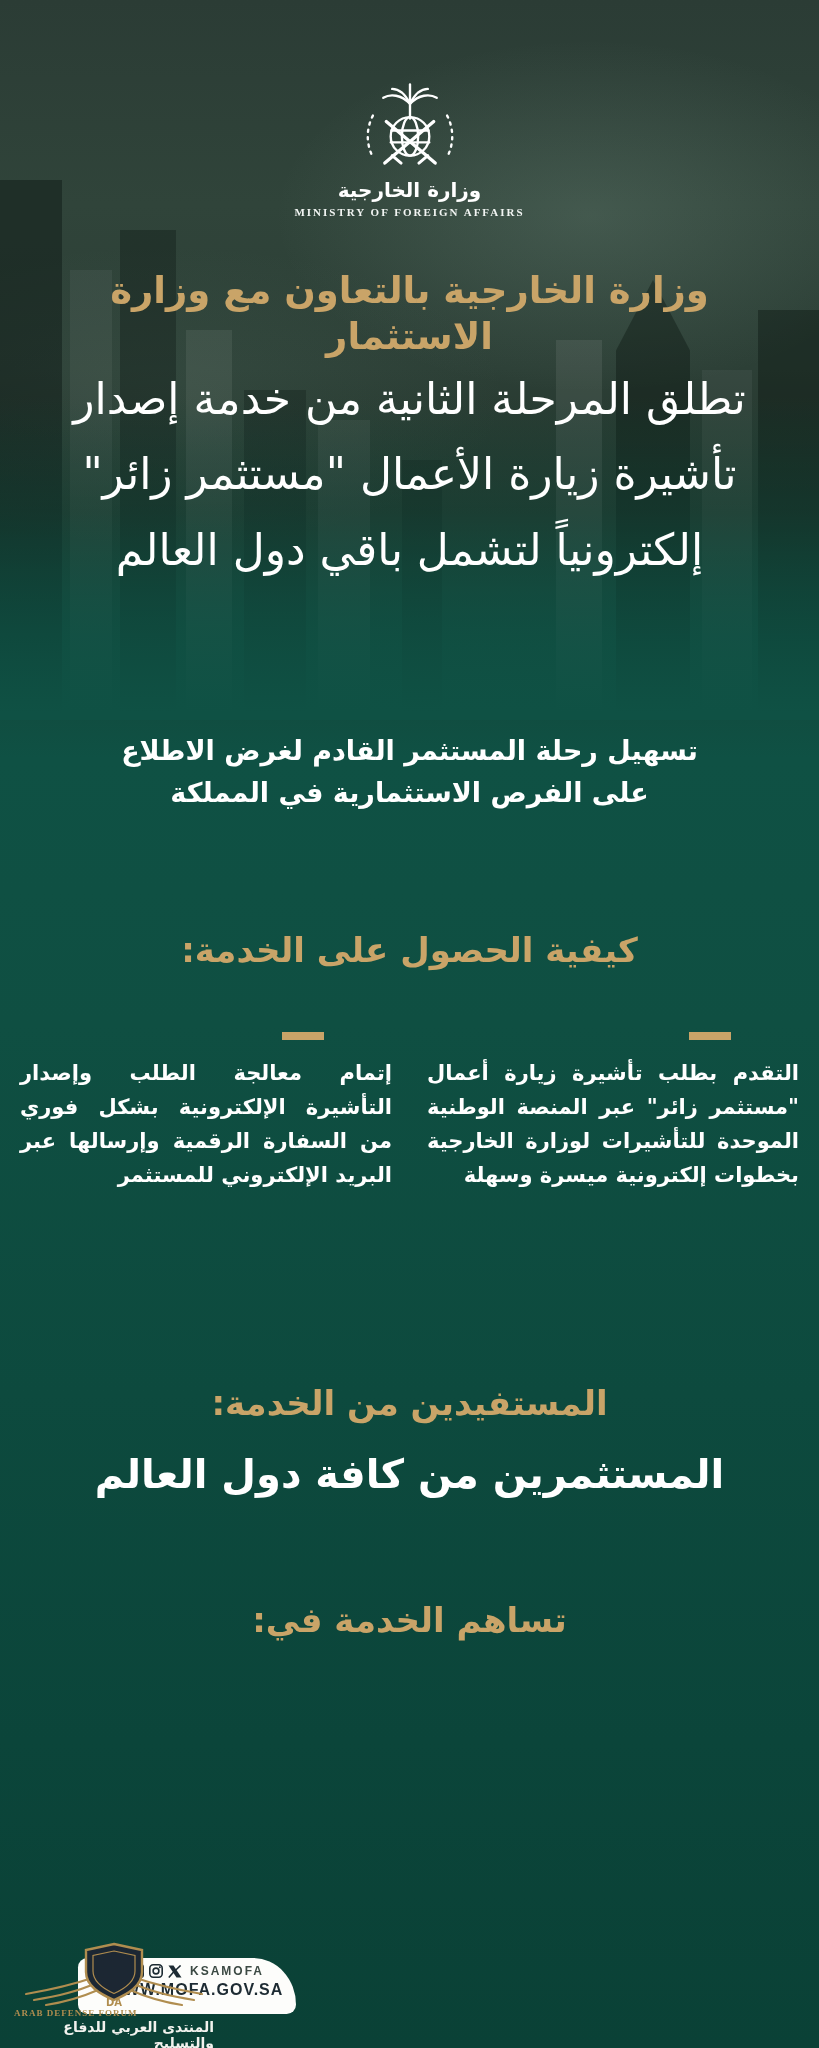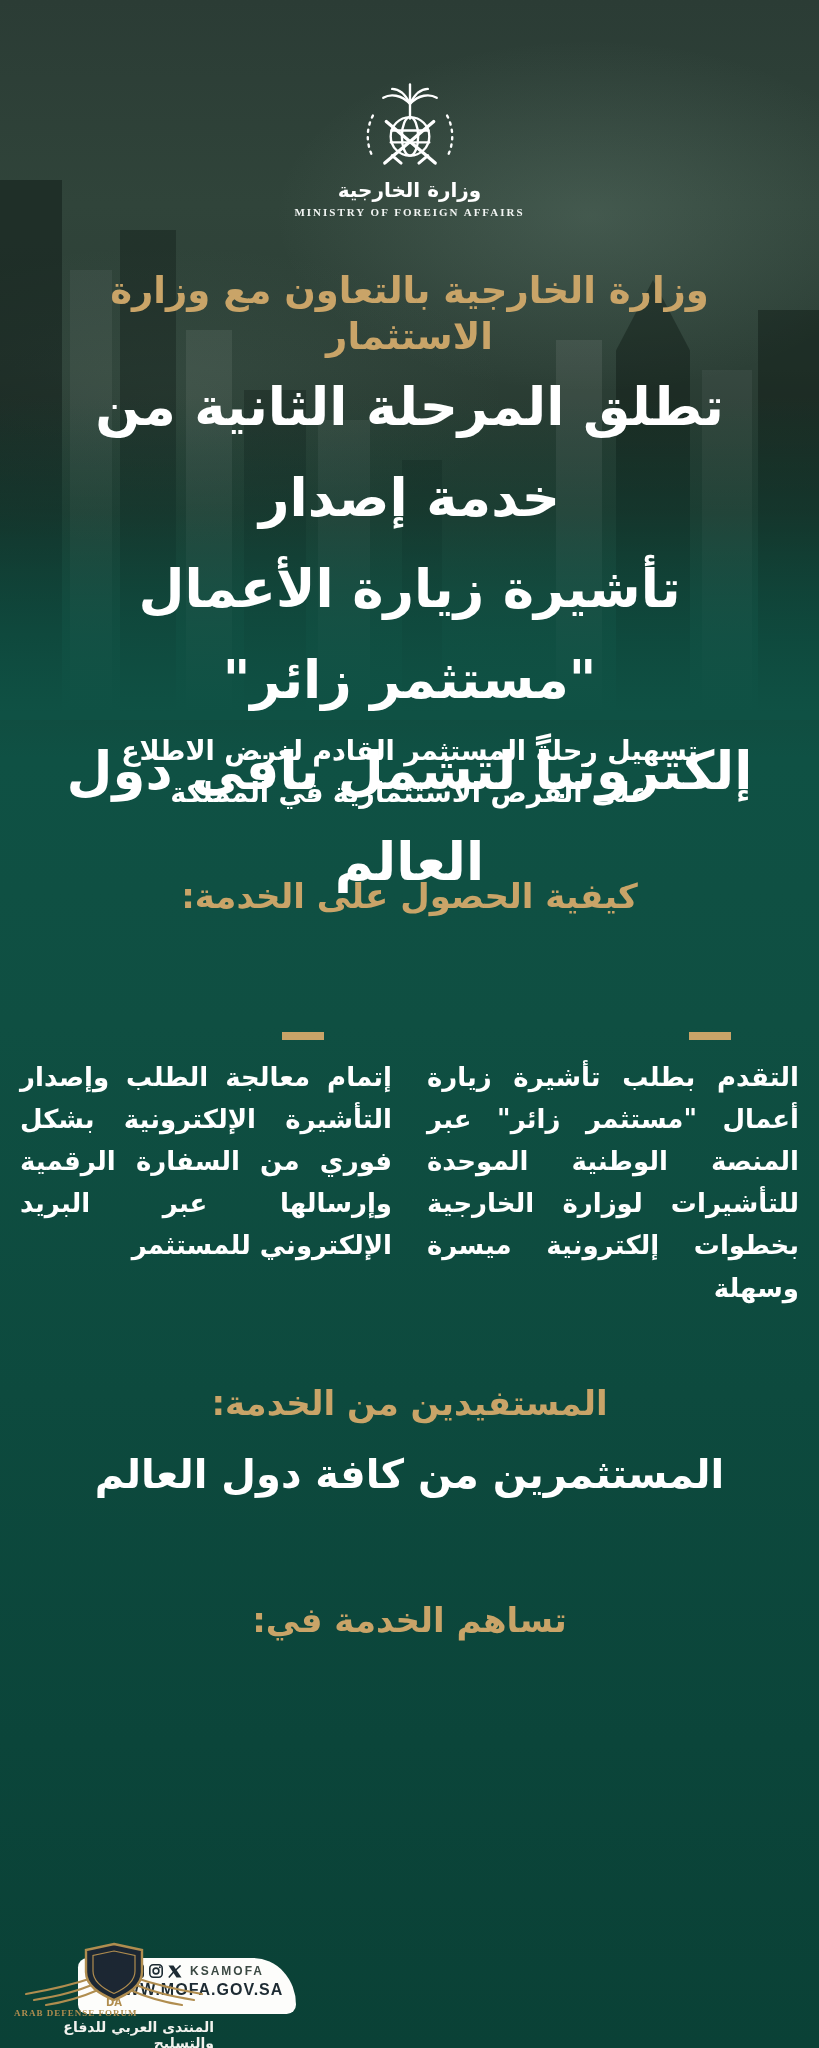--- a/index.html
+++ b/index.html
@@ -34,33 +34,33 @@
   .emblem-svg { width:150px; height:92px; }
   .calligraphy { font-size:20px; font-weight:bold; color:#fff; letter-spacing:1px; margin-top:2px;
                  font-family:"DejaVu Sans", sans-serif; }
   .brand-en { font-size:11px; letter-spacing:2px; color:#f2f5f3; font-weight:bold; margin-top:4px;
               font-family:"Liberation Serif", serif; }
   .ar { direction: rtl; }
   .sec-heading { font-weight:bold; font-size:34px; color:#c9a468; text-align:center; direction:rtl; }
 
   .title-block { position:absolute; top:268px; left:28px; width:763px; z-index:2; direction:rtl; text-align:center; }
   .title-l1 { font-size:37px; font-weight:bold; color:#c9a468; line-height:1.25; }
-  .title-lw { font-size:53px; font-weight:bold; color:#ffffff; line-height:1.72; }
+  .title-lw { font-size:44px; font-weight:normal; color:#ffffff; line-height:1.72; }
 
   .goal-block { position:absolute; top:712px; left:0; width:819px; z-index:2; }
   .goal-body { margin:18px auto 0; width:640px; font-size:27px; font-weight:bold;
                line-height:1.55; text-align:center; direction:rtl; color:#fff; }
 
-  .how-heading { position:absolute; top:876px; left:0; width:819px; z-index:2; }
+  .how-heading { position:absolute; top:930px; left:0; width:819px; z-index:2; }
 
   .steps { position:absolute; top:1032px; left:20px; width:779px; z-index:2;
            display:flex; flex-direction:row-reverse; justify-content:space-between; }
   .step { width:372px; direction:rtl; }
   .step-dash { width:42px; height:8px; background:#c9a468; margin-right:68px; margin-bottom:16px; }
-  .step-text { font-size:26px; font-weight:bold; color:#fff; line-height:1.62;
+  .step-text { font-size:21px; font-weight:bold; color:#fff; line-height:1.62;
                text-align:justify; direction:rtl; }
 
   .benef-block { position:absolute; top:1383px; left:0; width:819px; z-index:2; }
   .benef-body { margin-top:28px; font-size:40px; font-weight:bold; color:#fff;
                 text-align:center; direction:rtl; }
 
   .contrib-block { position:absolute; top:1600px; left:0; width:819px; z-index:2; }
   .contrib-body { margin-top:30px; font-size:39px; font-weight:bold; color:#fff;
                   line-height:1.62; text-align:center; direction:rtl; }
 

